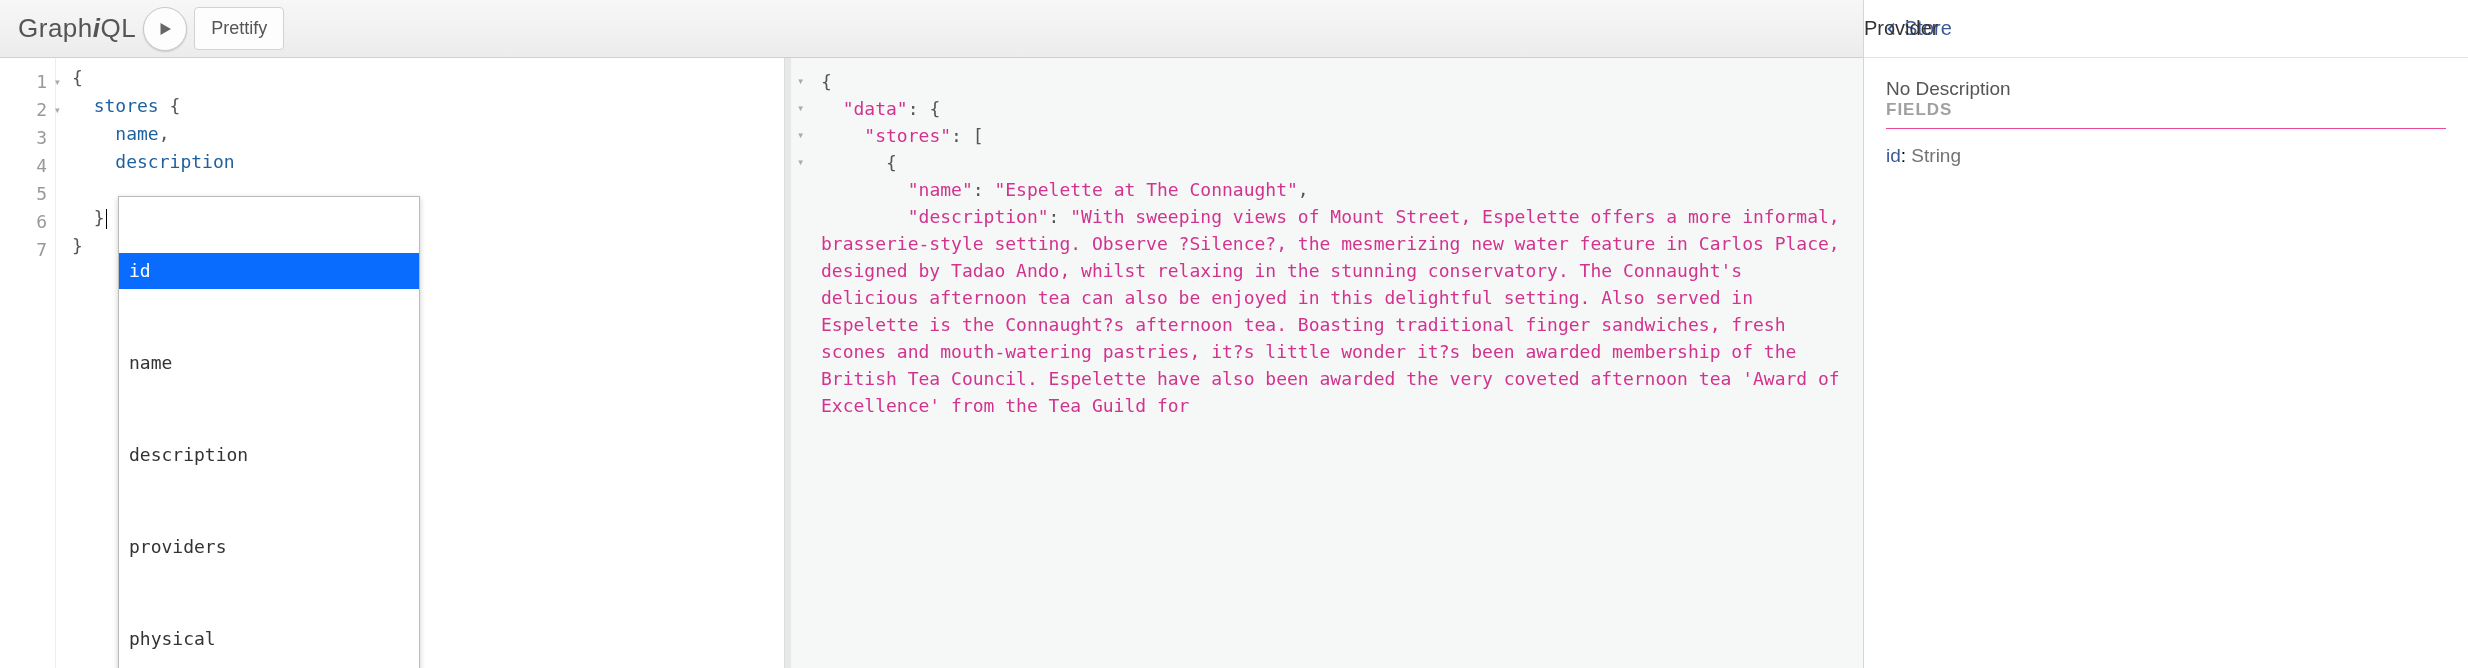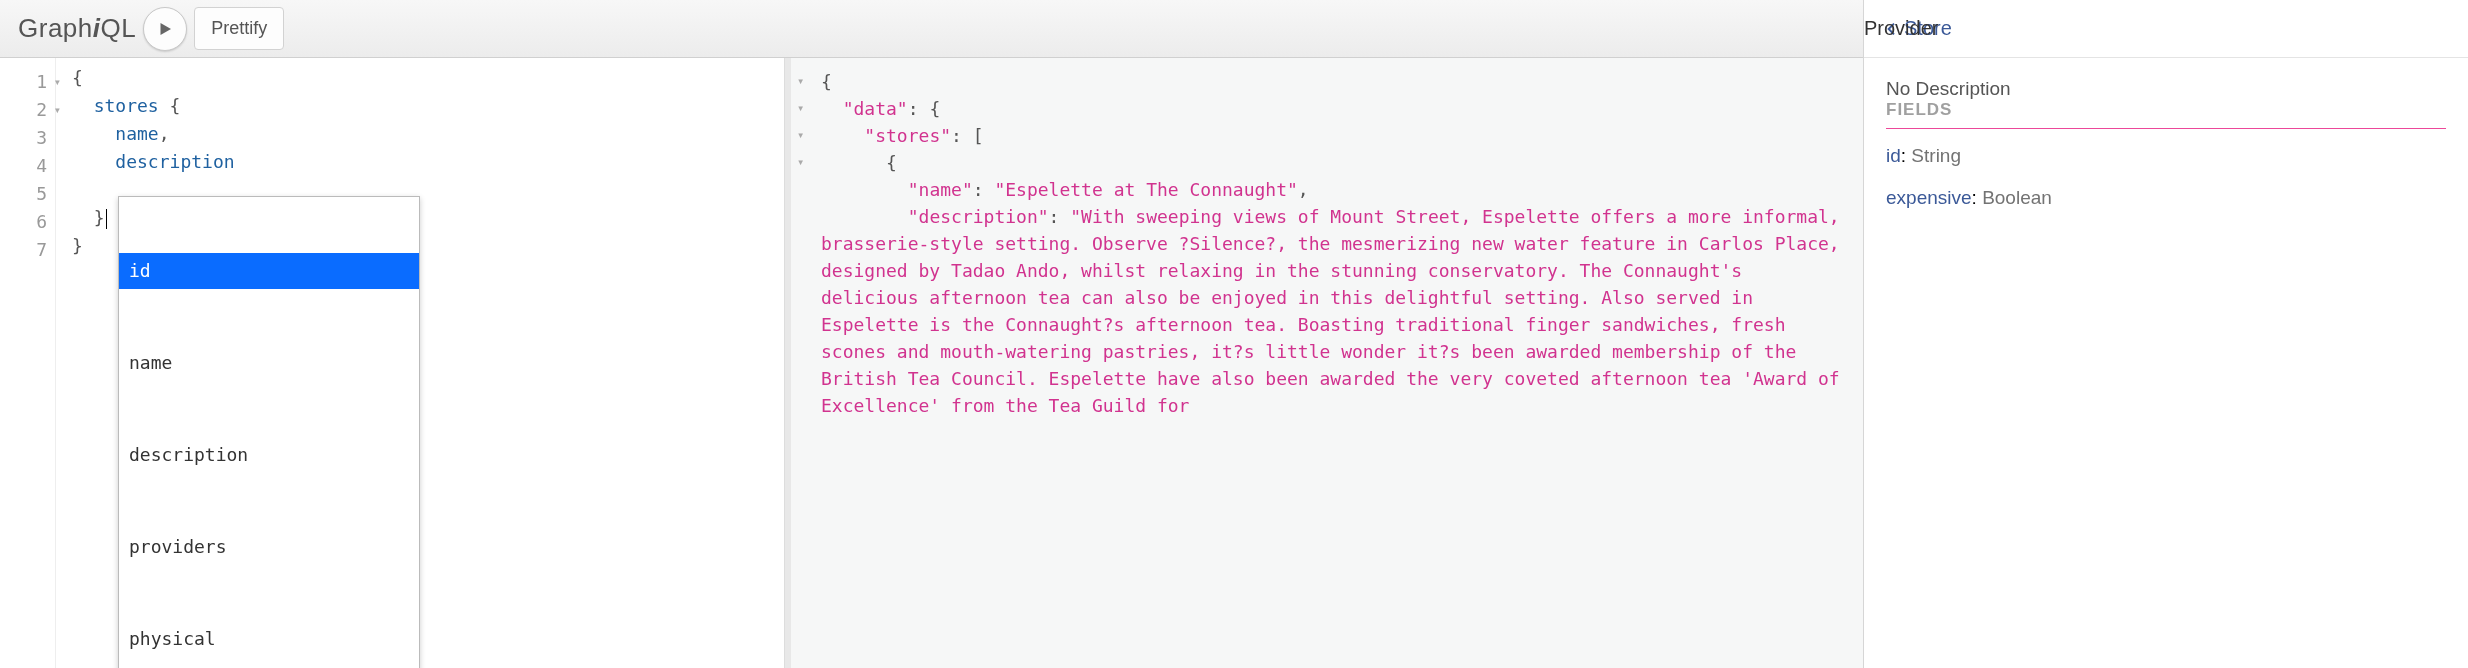--- a/index.html
+++ b/index.html
@@ -237,19 +237,16 @@
         <span>Store</span>
       </div>
       <div class="docs-title">Provider</div>
     </div>
     <div class="docs-body">
       <div class="docs-desc">No Description</div>
       <div class="docs-section-label">FIELDS</div>
       <div class="docs-field">
         <span class="fname">id</span><span>: </span><span class="ftype">String</span>
       </div>
-      <div class="docs-field">
-        <span class="fname">expensive</span><span>: </span><span class="ftype">Boolean</span>
-      </div>
     </div>
   </div>
 
 </div>
 
 </body></html>

